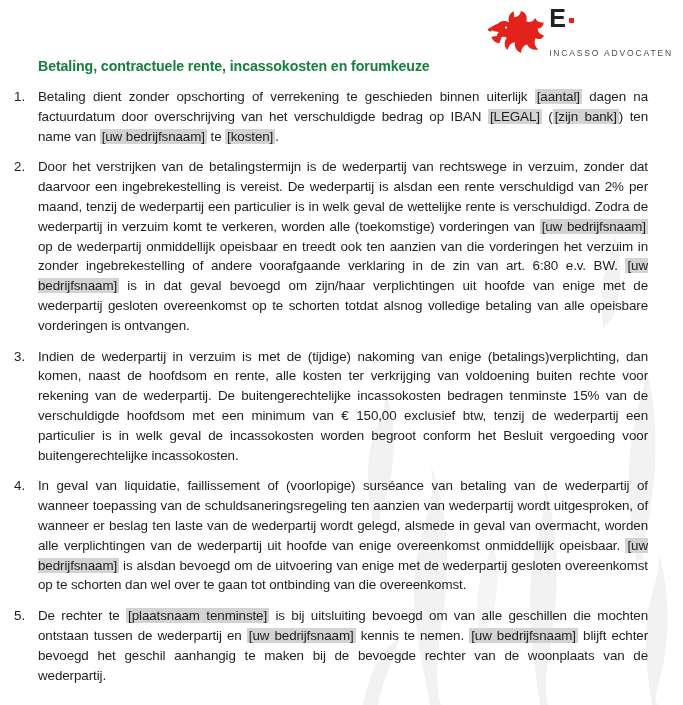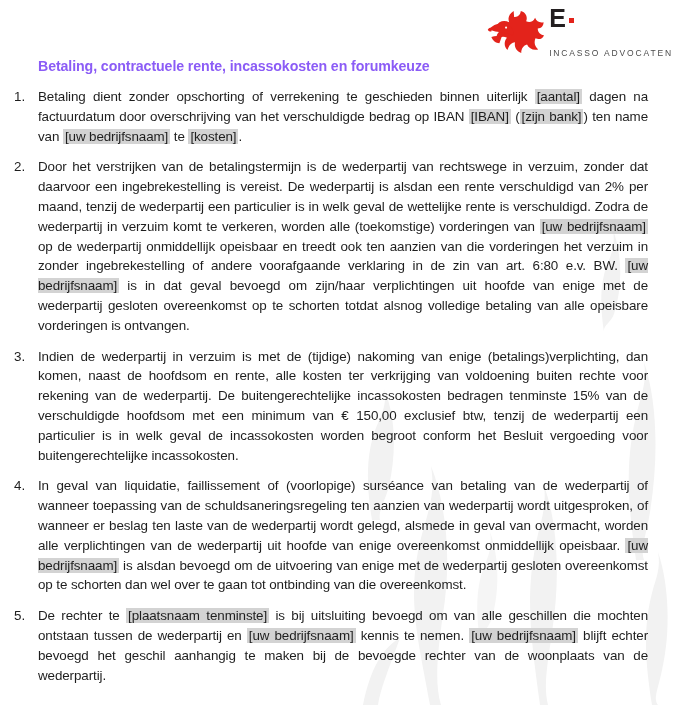--- a/index.html
+++ b/index.html
@@ -14,21 +14,21 @@
   
   .logo{position:absolute;top:6px;right:10px;display:flex;align-items:center;gap:5px;z-index:2;}
   .lion{width:58px;height:47px;display:block;}
   .brand-block{display:flex;flex-direction:column;}
   .wordmark{display:flex;align-items:center;font-weight:700;font-size:25px;line-height:1;letter-spacing:.5px;color:var(--brand,#231f20);}
   .sq{width:5px;height:5px;background:var(--accent,#e3231b);display:inline-block;margin:3px 3px 0 3px;}
   .tagline{font-size:8.5px;letter-spacing:1.85px;color:var(--tagline,#4c4c4c);margin-top:17px;white-space:nowrap;}
   
   main{position:relative;z-index:1;padding:58px 35px 0 0;}
   h1{
-    font-size:14.2px;font-weight:700;margin:0 0 13px 38px;color:#8b5cf6;letter-spacing:-0.1px;
+    font-size:14.2px;font-weight:700;margin:0 0 13px 38px;color:#15803d;letter-spacing:-0.1px;
   }
   ol.clauses{list-style:none;margin:0;padding:0;}
   .clause{display:flex;margin:0 0 11px 0;}
   .num{flex:0 0 24px;width:24px;margin-left:14px;font-size:13.4px;line-height:19.8px;}
   .body{
     flex:1;margin:0;text-align:justify;
     font-size:13.4px;line-height:19.8px;letter-spacing:-0.1px;
   }
   mark.hl{background:var(--hl-color,#d3d3d3);color:inherit;padding:0 2px;}
 </style>
@@ -65,21 +65,21 @@
       </div>
     <div class="tagline">INCASSO ADVOCATEN</div>
   </div>
 </header>
 
 <main>
   <h1>Betaling, contractuele rente, incassokosten en forumkeuze</h1>
   <ol class="clauses" id="clauses">
       <li class="clause">
         <span class="num">1.</span>
-        <p class="body">Betaling dient zonder opschorting of verrekening te geschieden binnen uiterlijk <mark class="hl">[aantal]</mark> dagen na factuurdatum door overschrijving van het verschuldigde bedrag op IBAN <mark class="hl">[IBAN]</mark> (<mark class="hl">[zijn bank]</mark>) ten name van <mark class="hl">[uw bedrijfsnaam]</mark> te <mark class="hl">[kosten]</mark>.</p>
+        <p class="body">Betaling dient zonder opschorting of verrekening te geschieden binnen uiterlijk <mark class="hl">[aantal]</mark> dagen na factuurdatum door overschrijving van het verschuldigde bedrag op IBAN <mark class="hl">[LEGAL]</mark> (<mark class="hl">[zijn bank]</mark>) ten name van <mark class="hl">[uw bedrijfsnaam]</mark> te <mark class="hl">[kosten]</mark>.</p>
       </li>
       <li class="clause">
         <span class="num">2.</span>
         <p class="body">Door het verstrijken van de betalingstermijn is de wederpartij van rechtswege in verzuim, zonder dat daarvoor een ingebrekestelling is vereist. De wederpartij is alsdan een rente verschuldigd van 2% per maand, tenzij de wederpartij een particulier is in welk geval de wettelijke rente is verschuldigd. Zodra de wederpartij in verzuim komt te verkeren, worden alle (toekomstige) vorderingen van <mark class="hl">[uw bedrijfsnaam]</mark> op de wederpartij onmiddellijk opeisbaar en treedt ook ten aanzien van die vorderingen het verzuim in zonder ingebrekestelling of andere voorafgaande verklaring in de zin van art. 6:80 e.v. BW. <mark class="hl">[uw bedrijfsnaam]</mark> is in dat geval bevoegd om zijn/haar verplichtingen uit hoofde van enige met de wederpartij gesloten overeenkomst op te schorten totdat alsnog volledige betaling van alle opeisbare vorderingen is ontvangen.</p>
       </li>
       <li class="clause">
         <span class="num">3.</span>
         <p class="body">Indien de wederpartij in verzuim is met de (tijdige) nakoming van enige (betalings)verplichting, dan komen, naast de hoofdsom en rente, alle kosten ter verkrijging van voldoening buiten rechte voor rekening van de wederpartij. De buitengerechtelijke incassokosten bedragen tenminste 15% van de verschuldigde hoofdsom met een minimum van € 150,00 exclusief btw, tenzij de wederpartij een particulier is in welk geval de incassokosten worden begroot conform het Besluit vergoeding voor buitengerechtelijke incassokosten.</p>
       </li>
       <li class="clause">

